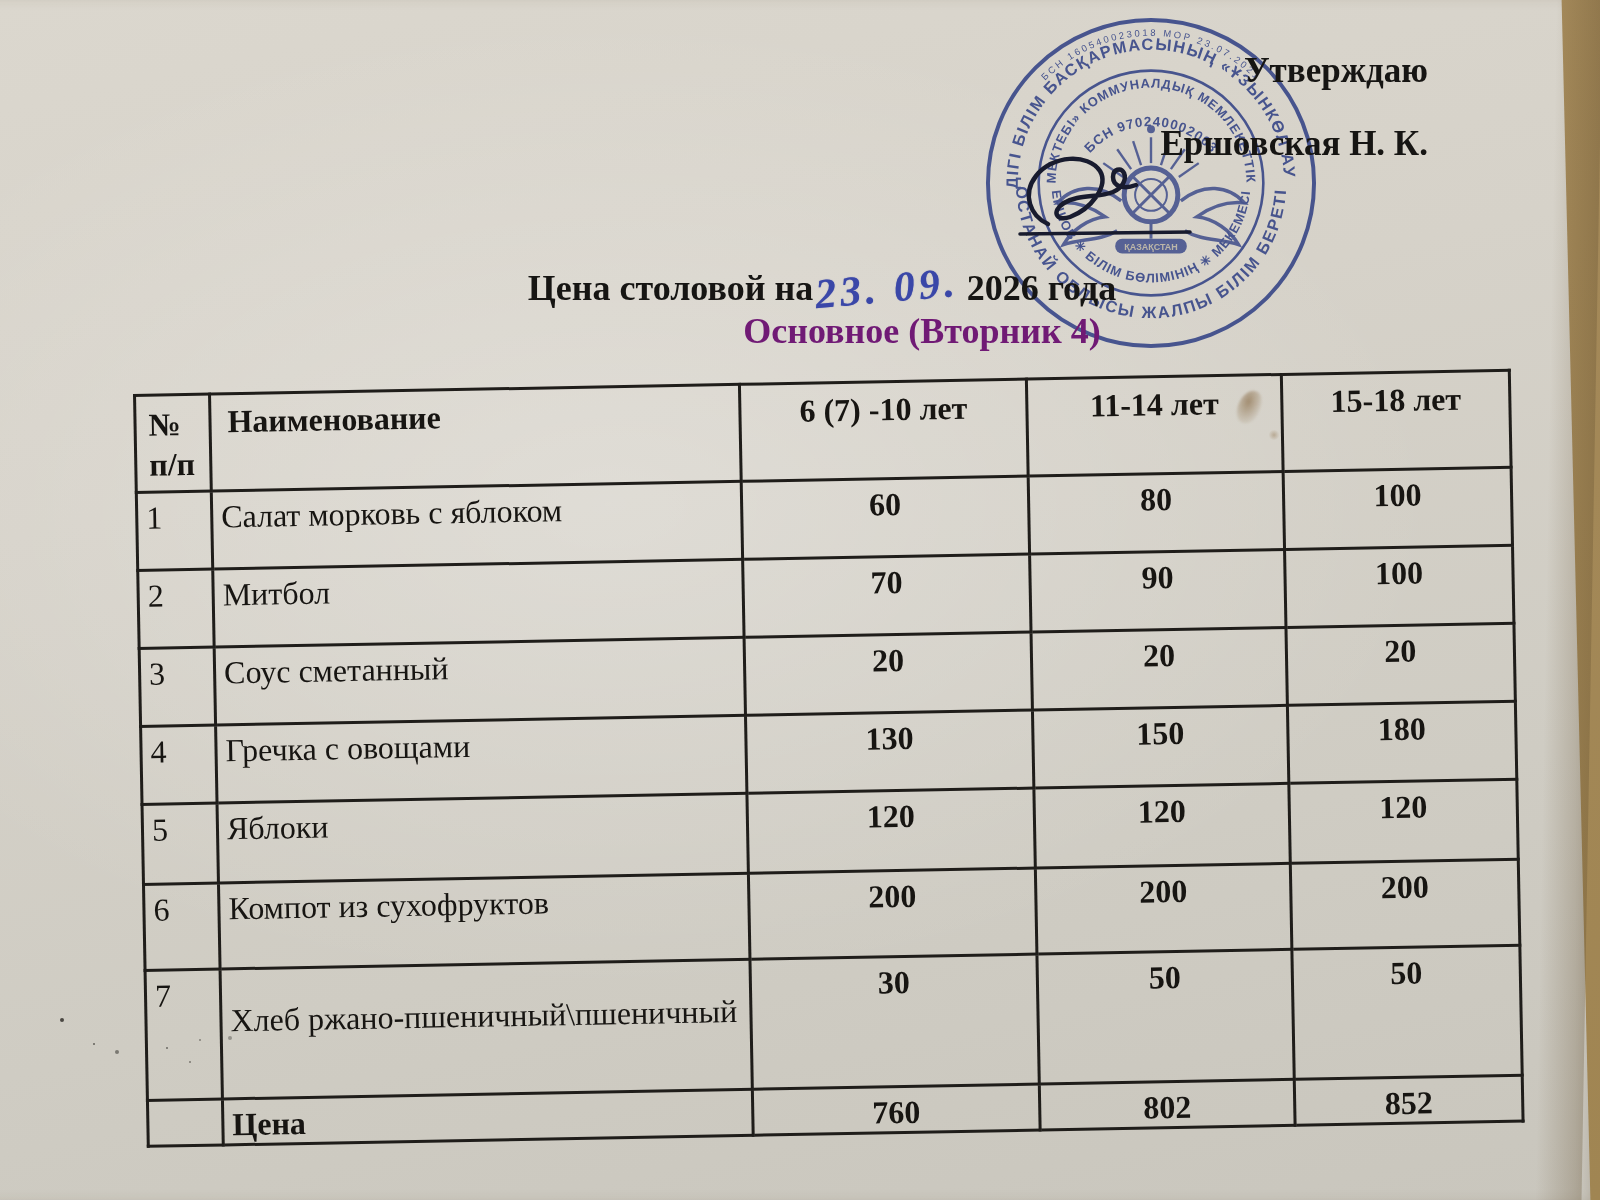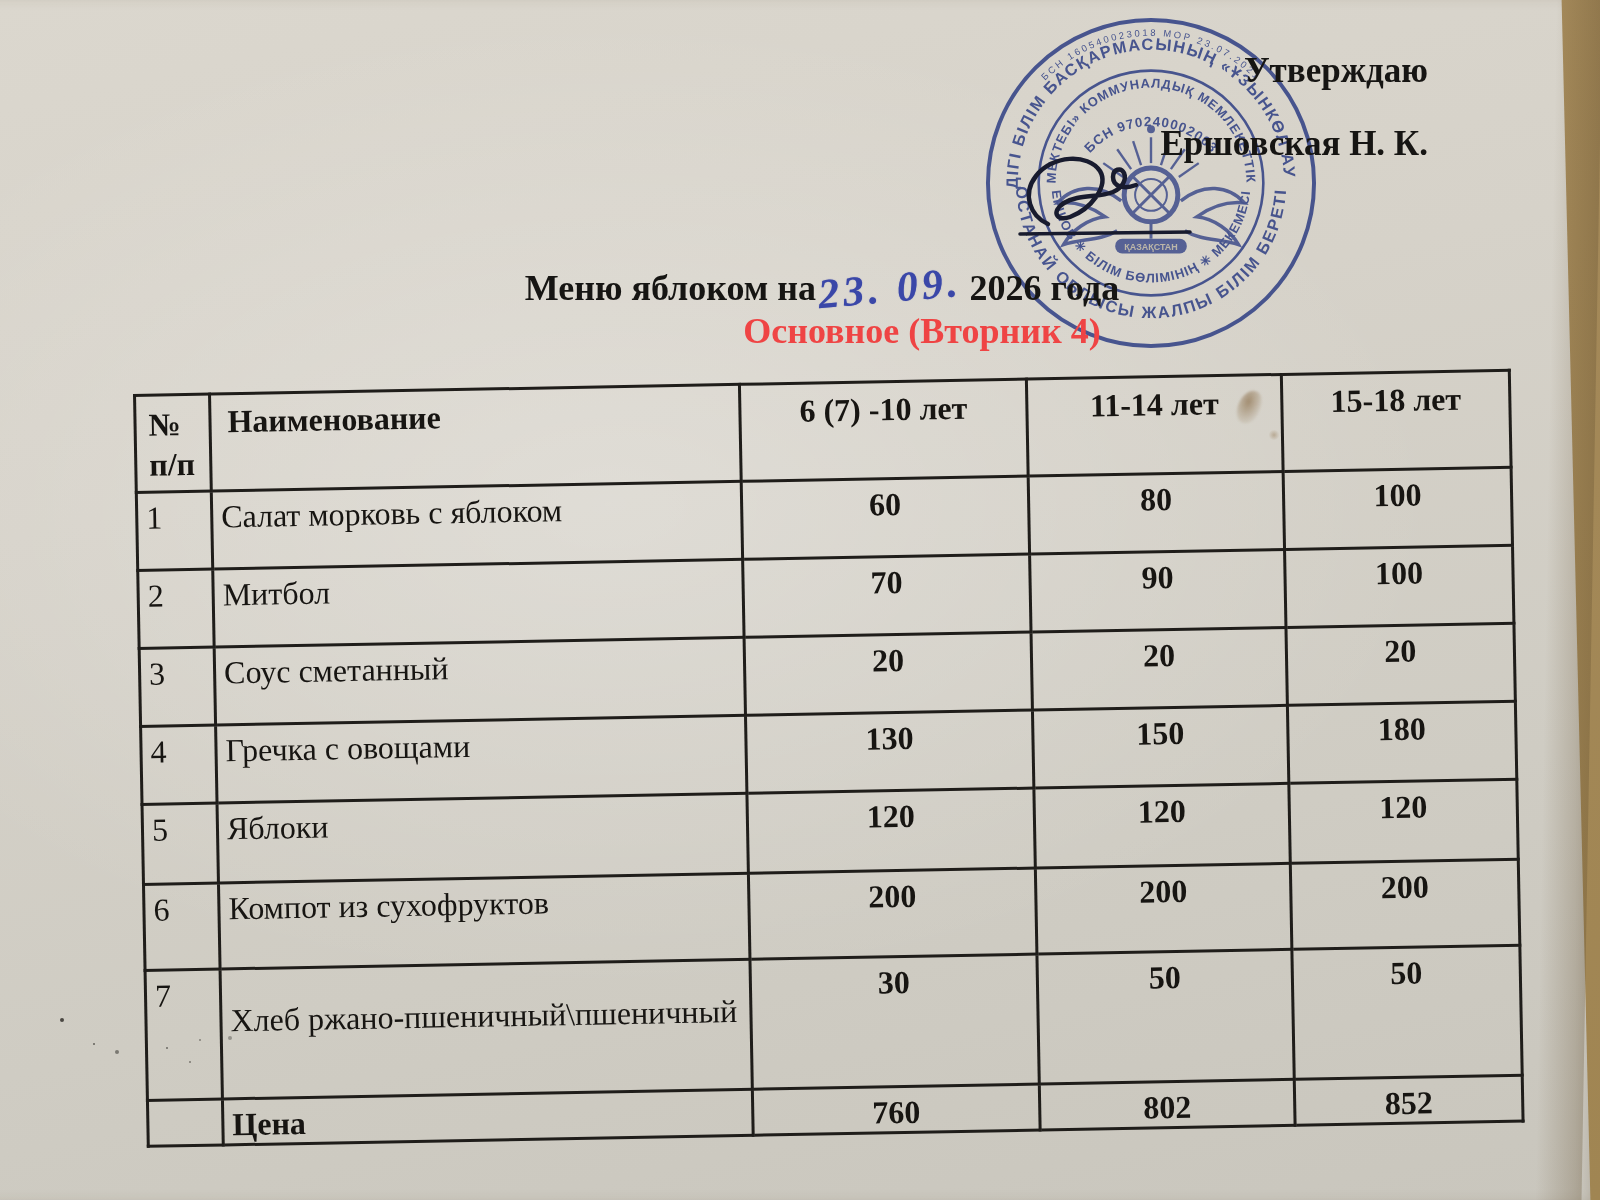--- a/index.html
+++ b/index.html
@@ -19,21 +19,21 @@
     transform:skewX(-1deg);}
   
   .approval{position:absolute;top:50px;right:172px;text-align:right;z-index:4;
     color:#161513;font-weight:700;font-size:35px;line-height:42px;margin-left:48px;}
   .approval .l1{margin-bottom:31px;}
   .approval .l2{margin-bottom:26px;}
   
   .title-line{position:absolute;top:262px;left:822px;transform:translateX(-50%);
     white-space:nowrap;z-index:4;color:#161513;font-weight:700;font-size:36px;}
   .subtitle-line{position:absolute;top:310px;left:922px;transform:translateX(-50%);
-    white-space:nowrap;z-index:4;color:#ef4444;font-weight:700;font-size:36px;}
+    white-space:nowrap;z-index:4;color:#701a75;font-weight:700;font-size:36px;}
   .hand-date{display:inline-block;font-style:italic;font-weight:700;
     color:#3a47a8;font-size:42px;letter-spacing:4px;transform:rotate(-5deg) translateY(2px);
     margin:0 8px 0 2px;text-shadow:0 0 1px rgba(58,71,168,.55);}
   
   .stamp{position:absolute;left:982px;top:14px;width:338px;height:338px;z-index:3;
     mix-blend-mode:multiply;opacity:.88;}
   .sig{position:absolute;left:1012px;top:146px;width:200px;height:100px;z-index:5;}
   
   table.menu{position:absolute;left:133px;top:394px;z-index:2;border-collapse:collapse;
     table-layout:fixed;transform:rotate(-1.05deg);transform-origin:0 0;
@@ -124,21 +124,21 @@
   </svg>
 
   <svg class="sig" viewBox="0 0 200 100">
     <g stroke="#181b2e" fill="none" stroke-linecap="round">
       <path stroke-width="4.5" d="M 36,78 C 18,70 10,48 24,30 C 40,9 76,7 88,25 C 97,40 79,63 58,71 C 44,76 39,65 52,57 C 66,48 86,52 101,46 C 110,42 115,34 112,27 C 109,21 101,23 101,31 C 101,40 111,44 124,39"></path>
       <path stroke-width="3.5" d="M 8,88 L 178,86"></path>
     </g>
   </svg>
 
   <div class="title-line">
-    <span>Меню яблоком на</span><span class="hand-date">23. 09.</span><span>2026 года</span>
+    <span>Цена столовой на</span><span class="hand-date">23. 09.</span><span>2026 года</span>
   </div>
   <div class="subtitle-line">Основное (Вторник 4)</div>
 
   <table class="menu">
     <colgroup>
       <col class="c-num">
         <col class="c-name">
         <col class="c-a1">
         <col class="c-a2">
         <col class="c-a3">

